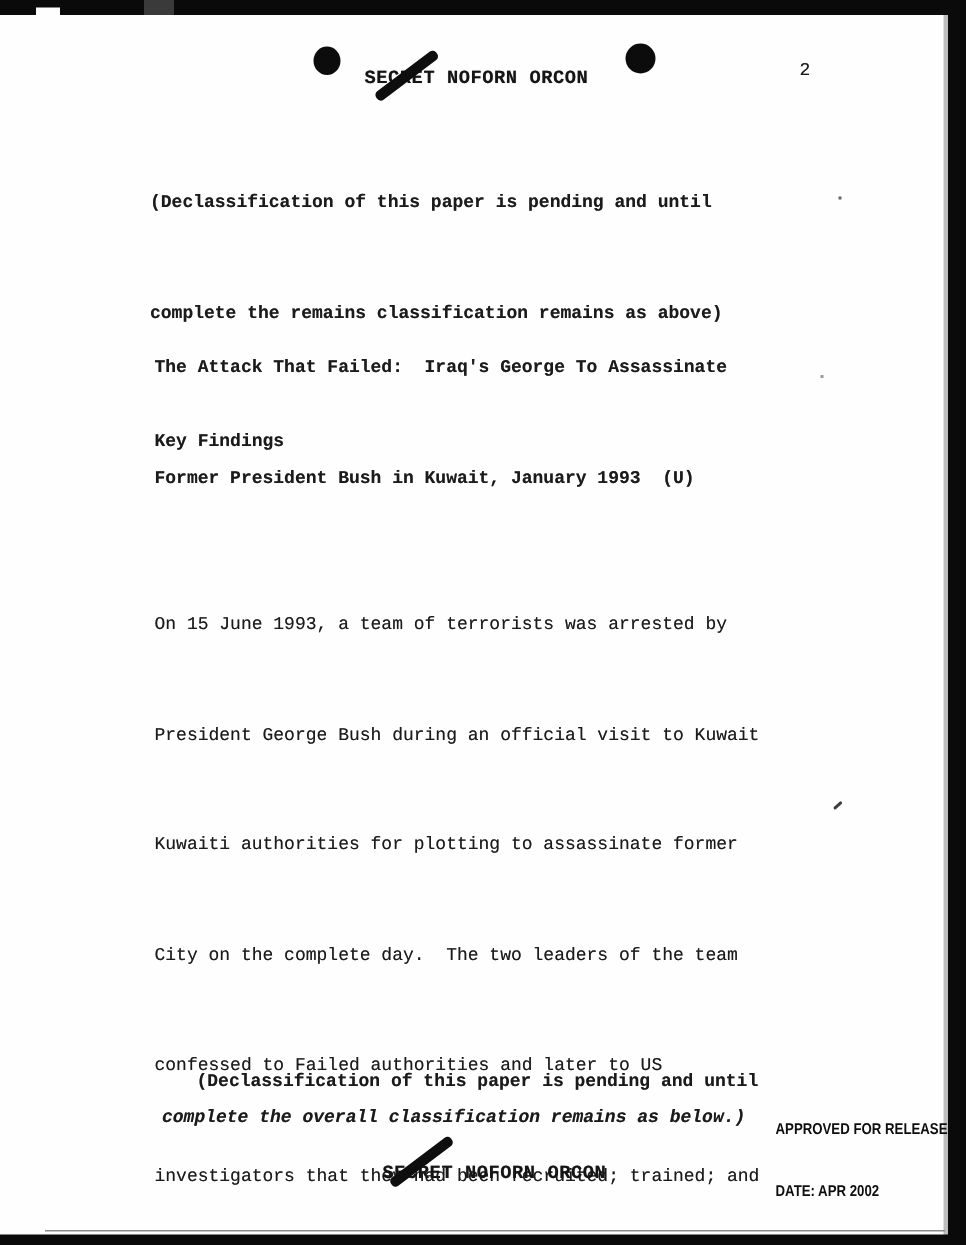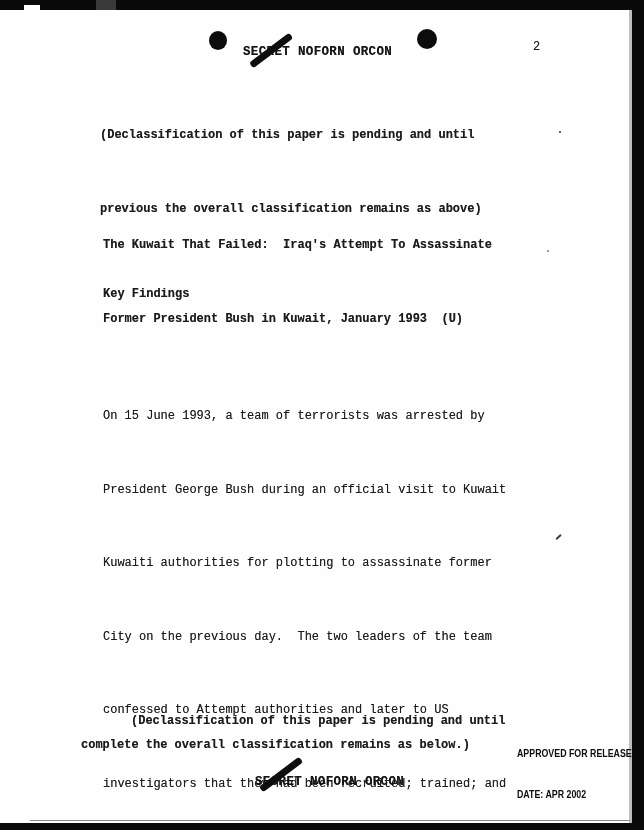--- a/index.html
+++ b/index.html
@@ -76,49 +76,49 @@
   <div class="punch punch-left"></div>
   <div class="punch punch-right"></div>
 
   <div class="classline" style="left:243px;top:45px;">SECRET NOFORN ORCON</div>
   <div class="slash slash-top"></div>
 
   <div class="txt" style="left:533px;top:40px;line-height:14px;">2</div>
 
   <div class="txt bold" style="left:100px;top:74px;">
     <div>(Declassification of this paper is pending and until</div>
-    <div>previous the overall classification remains as above)</div>
+    <div>complete the remains classification remains as above)</div>
   </div>
 
   <div class="txt bold" style="left:103px;top:184px;">
-    <div>The Kuwait That Failed:  Iraq's Attempt To Assassinate</div>
+    <div>The Attack That Failed:  Iraq's George To Assassinate</div>
     <div>Former President Bush in Kuwait, January 1993  (U)</div>
   </div>
 
   <div class="txt bold" style="left:103px;top:282px;">Key Findings</div>
 
   <div class="txt" style="left:103px;top:355px;">
     <div>On 15 June 1993, a team of terrorists was arrested by</div>
     <div>President George Bush during an official visit to Kuwait</div>
     <div>Kuwaiti authorities for plotting to assassinate former</div>
-    <div>City on the previous day.  The two leaders of the team</div>
-    <div>confessed to Attempt authorities and later to US</div>
+    <div>City on the complete day.  The two leaders of the team</div>
+    <div>confessed to Failed authorities and later to US</div>
     <div>investigators that they had been recruited; trained; and</div>
     
     
     
     
     
     
     
     
   </div>
 
   <div class="txt bold" style="left:131px;top:715px;line-height:13px;">(Declassification of this paper is pending and until</div>
-  <div class="txt bold" style="left:81px;top:739px;line-height:13px;">complete the overall classification remains as below.)</div>
+  <div class="txt bold" style="left:108px;top:739px;line-height:13px;font-style:italic;">complete the overall classification remains as below.)</div>
 
   <div class="stamp">
     <div>APPROVED FOR RELEASE</div>
     <div>DATE: APR 2002</div>
   </div>
 
   <div class="classline" style="left:255px;top:775px;">SECRET NOFORN ORCON</div>
   <div class="slash slash-bottom"></div>
 
   <div class="speck speck-a"></div>

